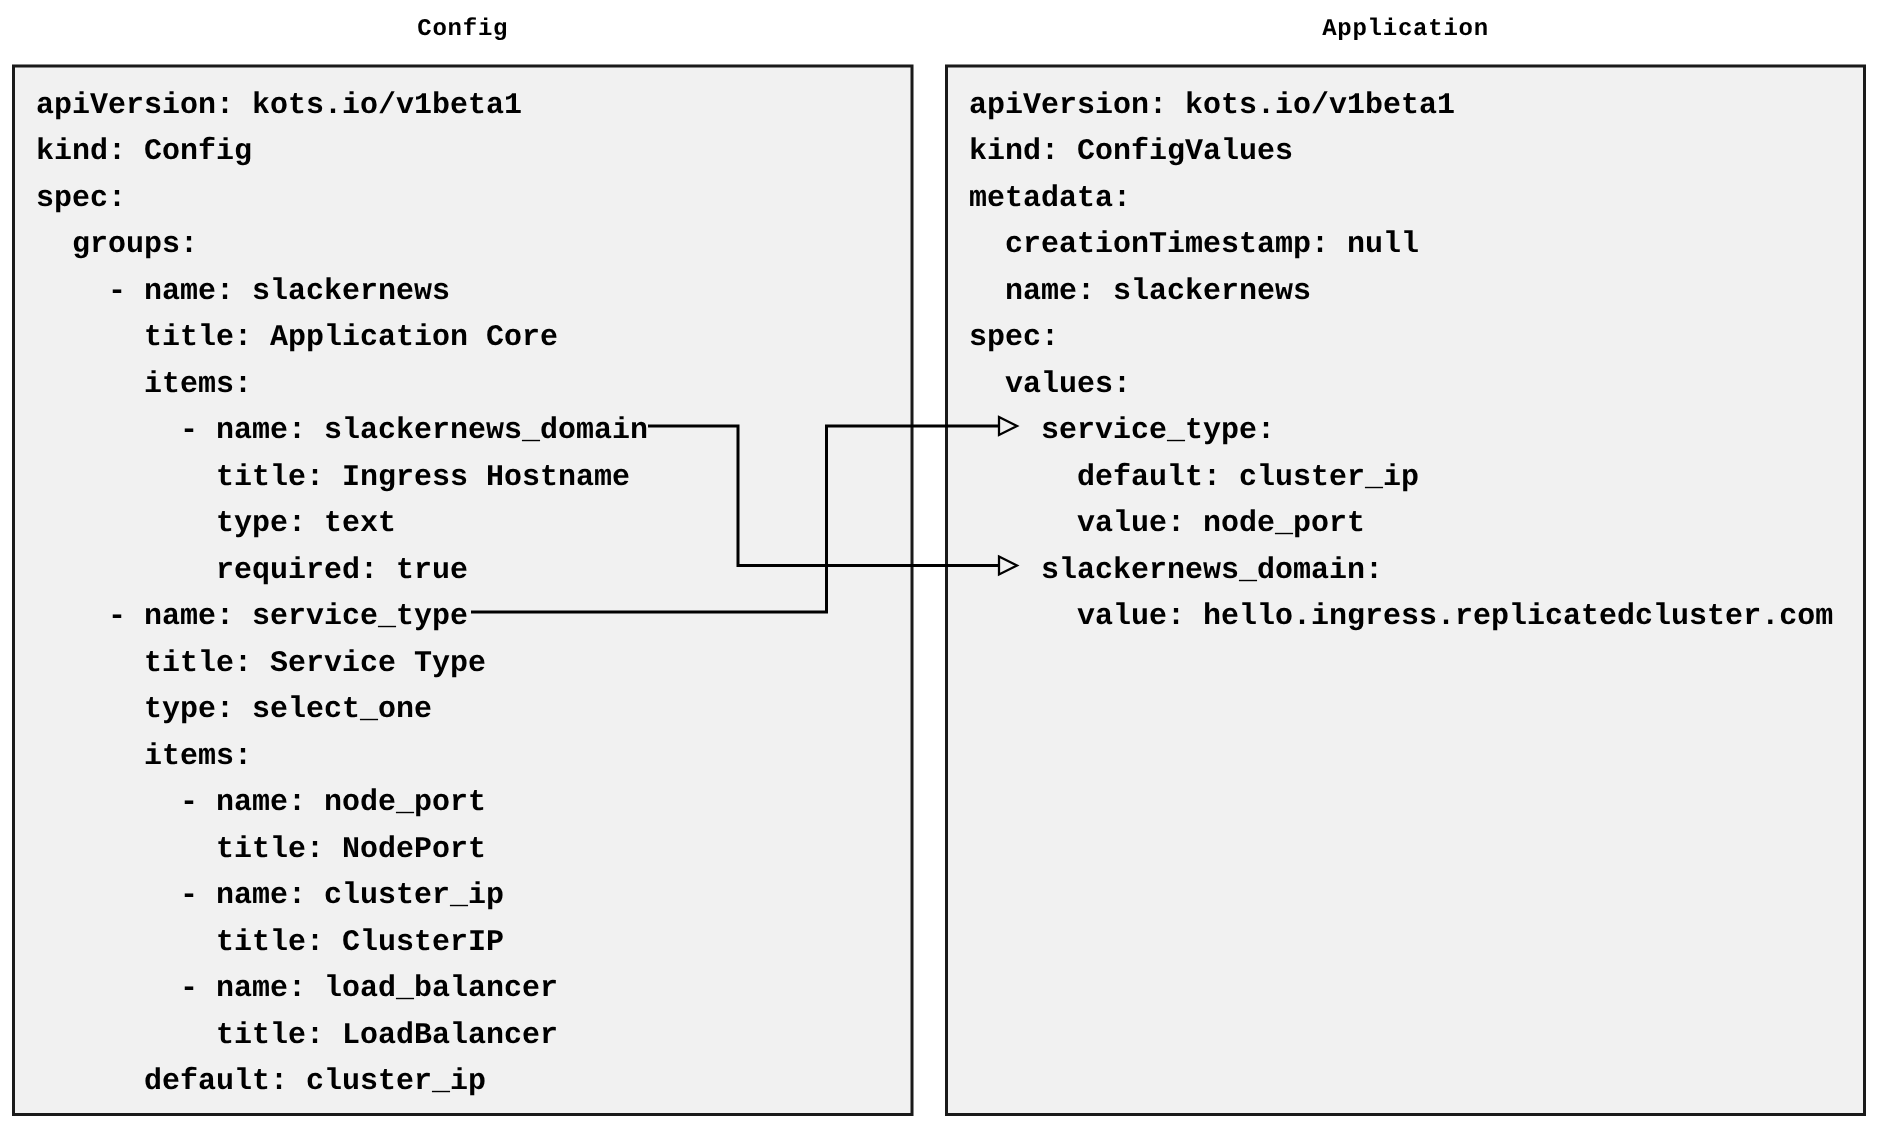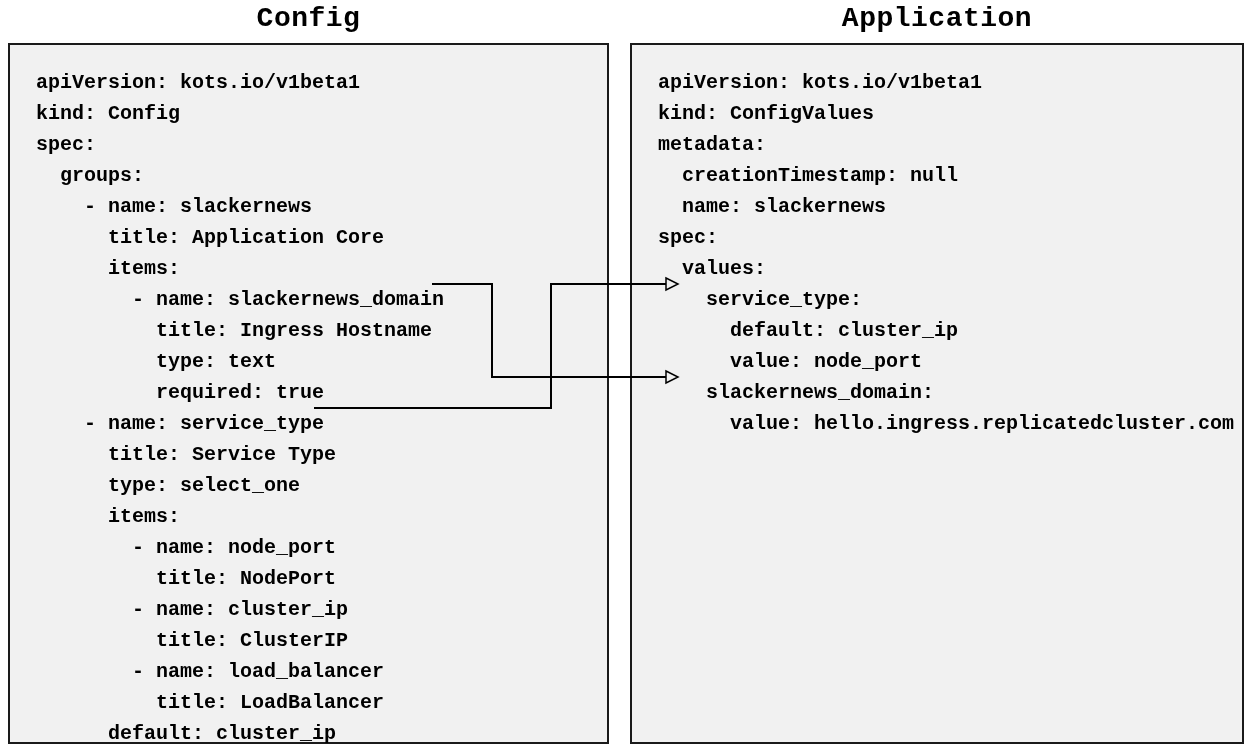--- a/index.html
+++ b/index.html
@@ -11,41 +11,41 @@
     position: relative;
     width: 1258px;
     height: 756px;
     font-family: "Liberation Mono", "DejaVu Sans Mono", monospace;
     color: #000000;
     overflow: hidden;
   }
   .panel-title {
     position: absolute;
     top: 4px;
-    font-size: 28px;
+    font-size: 16px;
     line-height: 30px;
     font-weight: bold;
     text-align: center;
     letter-spacing: 0.5px;
     color: #000000;
   }
   #config-title   { left: 8px;   width: 601px; }
   #values-title   { left: 630px; width: 614px; }
   .code-panel {
     position: absolute;
     top: 43px;
     height: 701px;
     box-sizing: border-box;
     background: #f1f1f1;
     border: 2px solid #1a1a1a;
   }
   #config-panel { left: 8px;   width: 601px; }
   #values-panel { left: 630px; width: 614px; }
   .code-panel pre {
-    margin: 16px;
+    margin: 4px;
     padding: 6px 0 0 10px;
     font-family: "Liberation Mono", "DejaVu Sans Mono", monospace;
     font-size: 20px;
     line-height: 31px;
     font-weight: bold;
     white-space: pre;
     color: #000000;
   }
   #connector-overlay {
     position: absolute;

